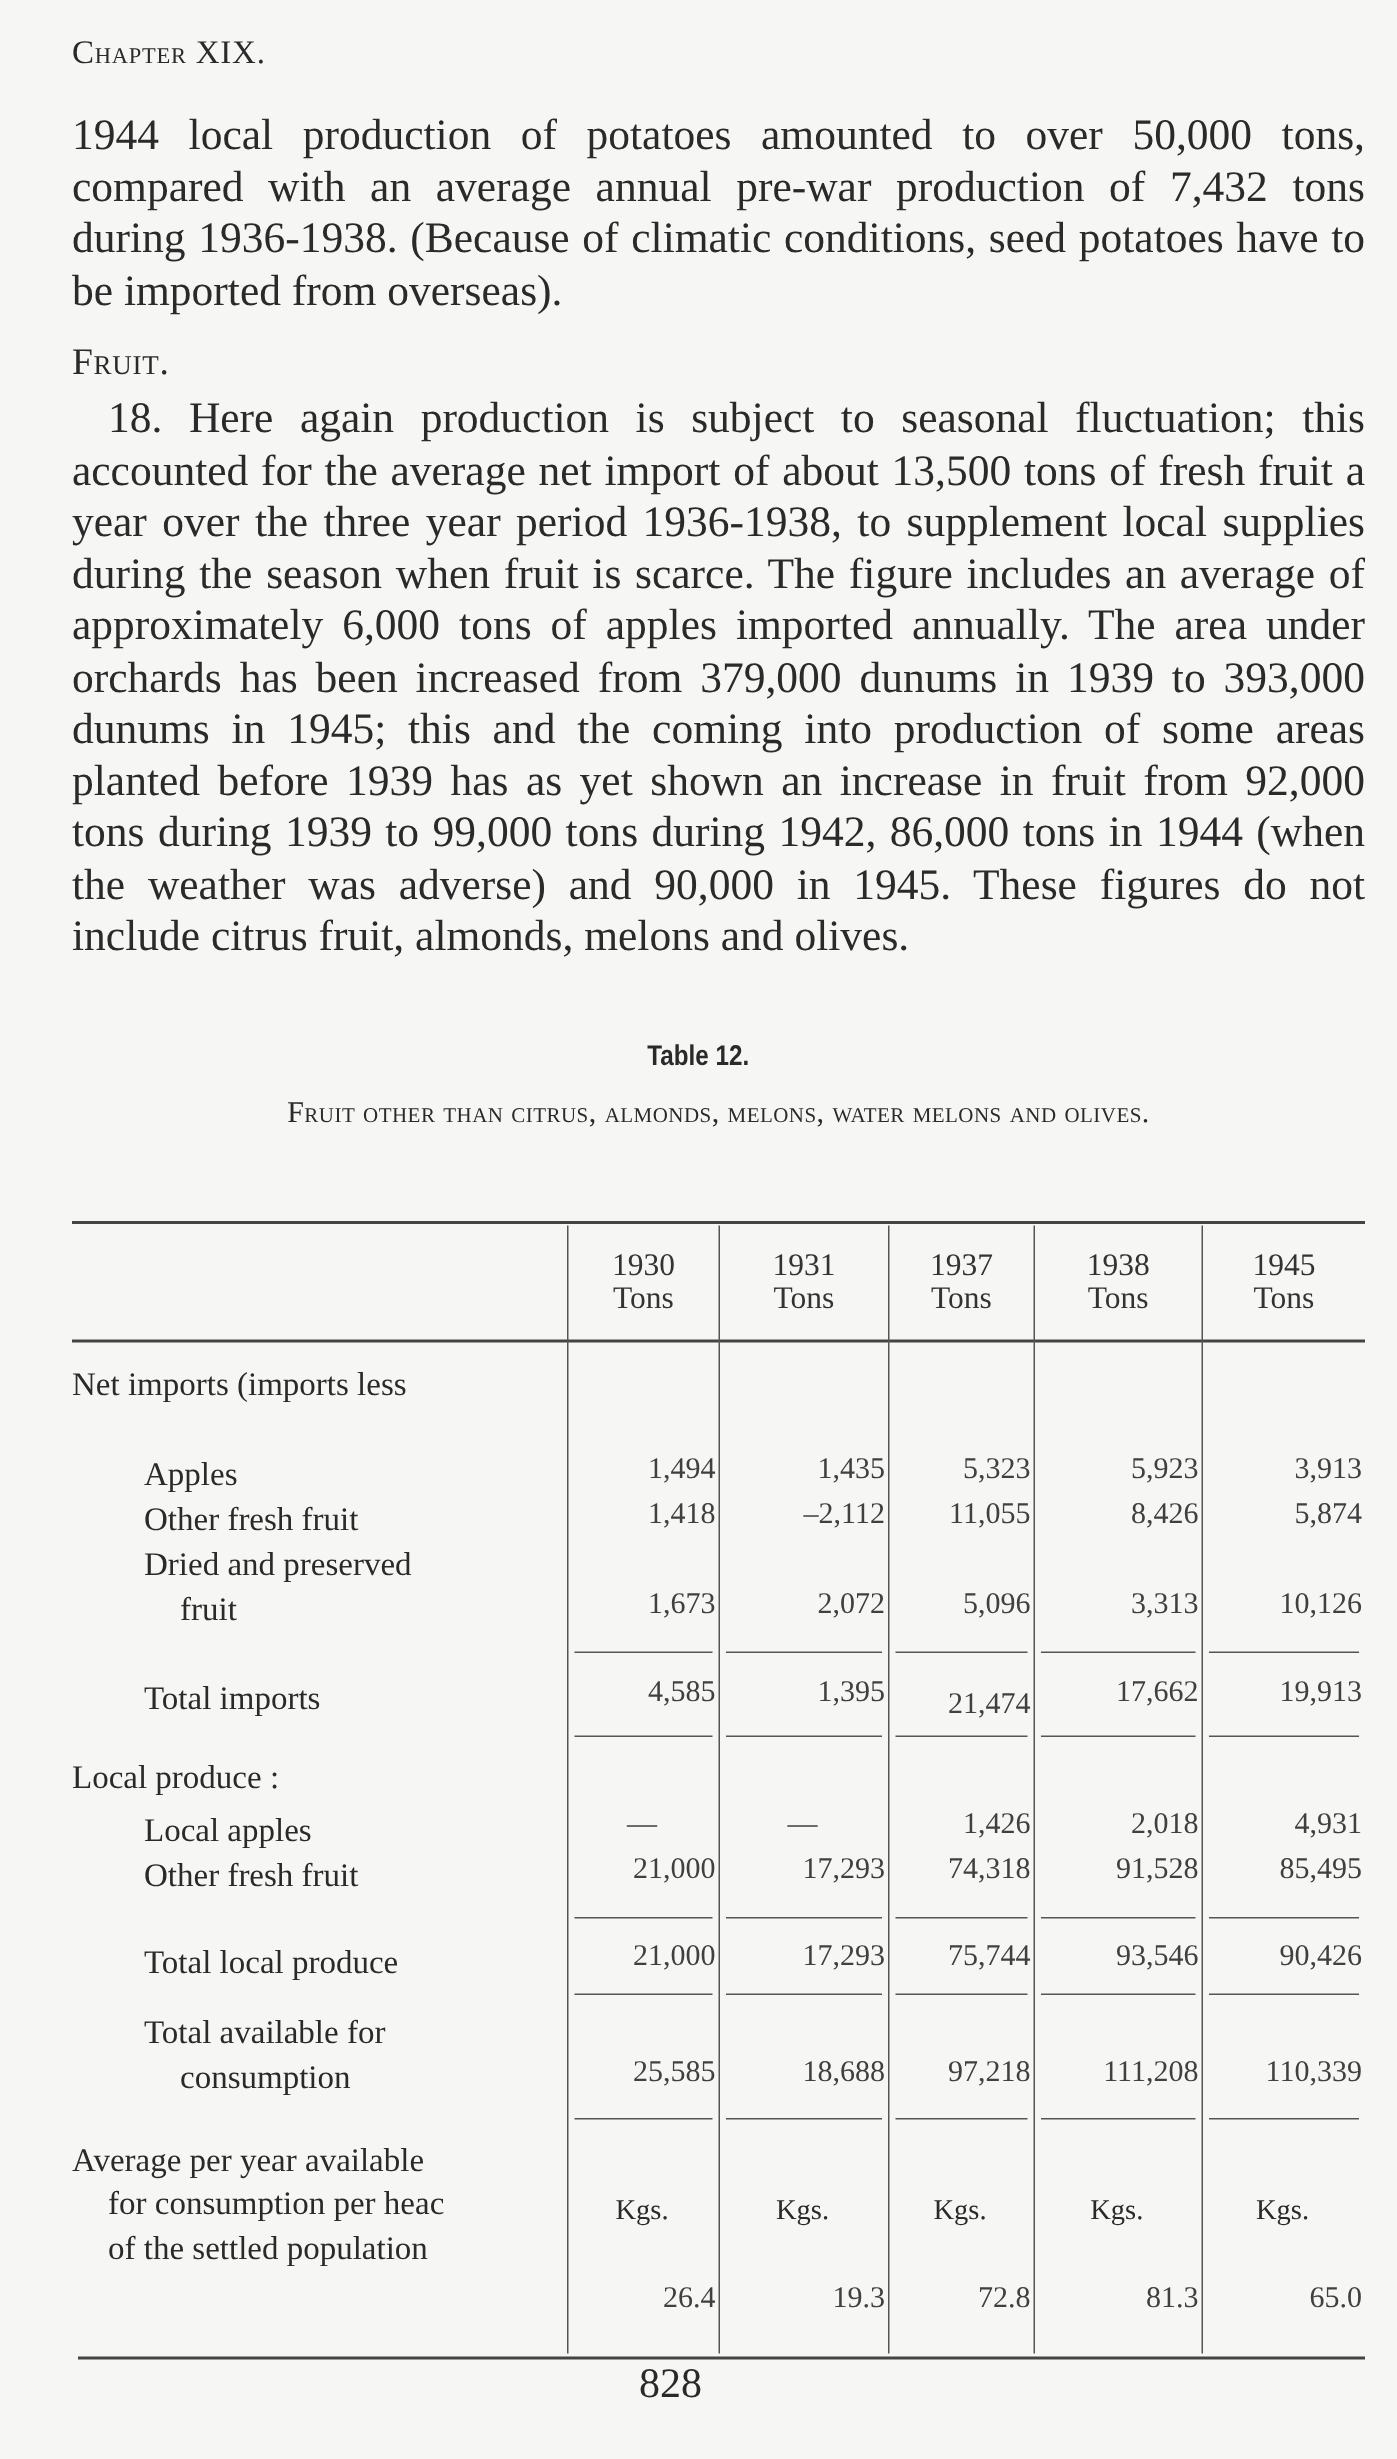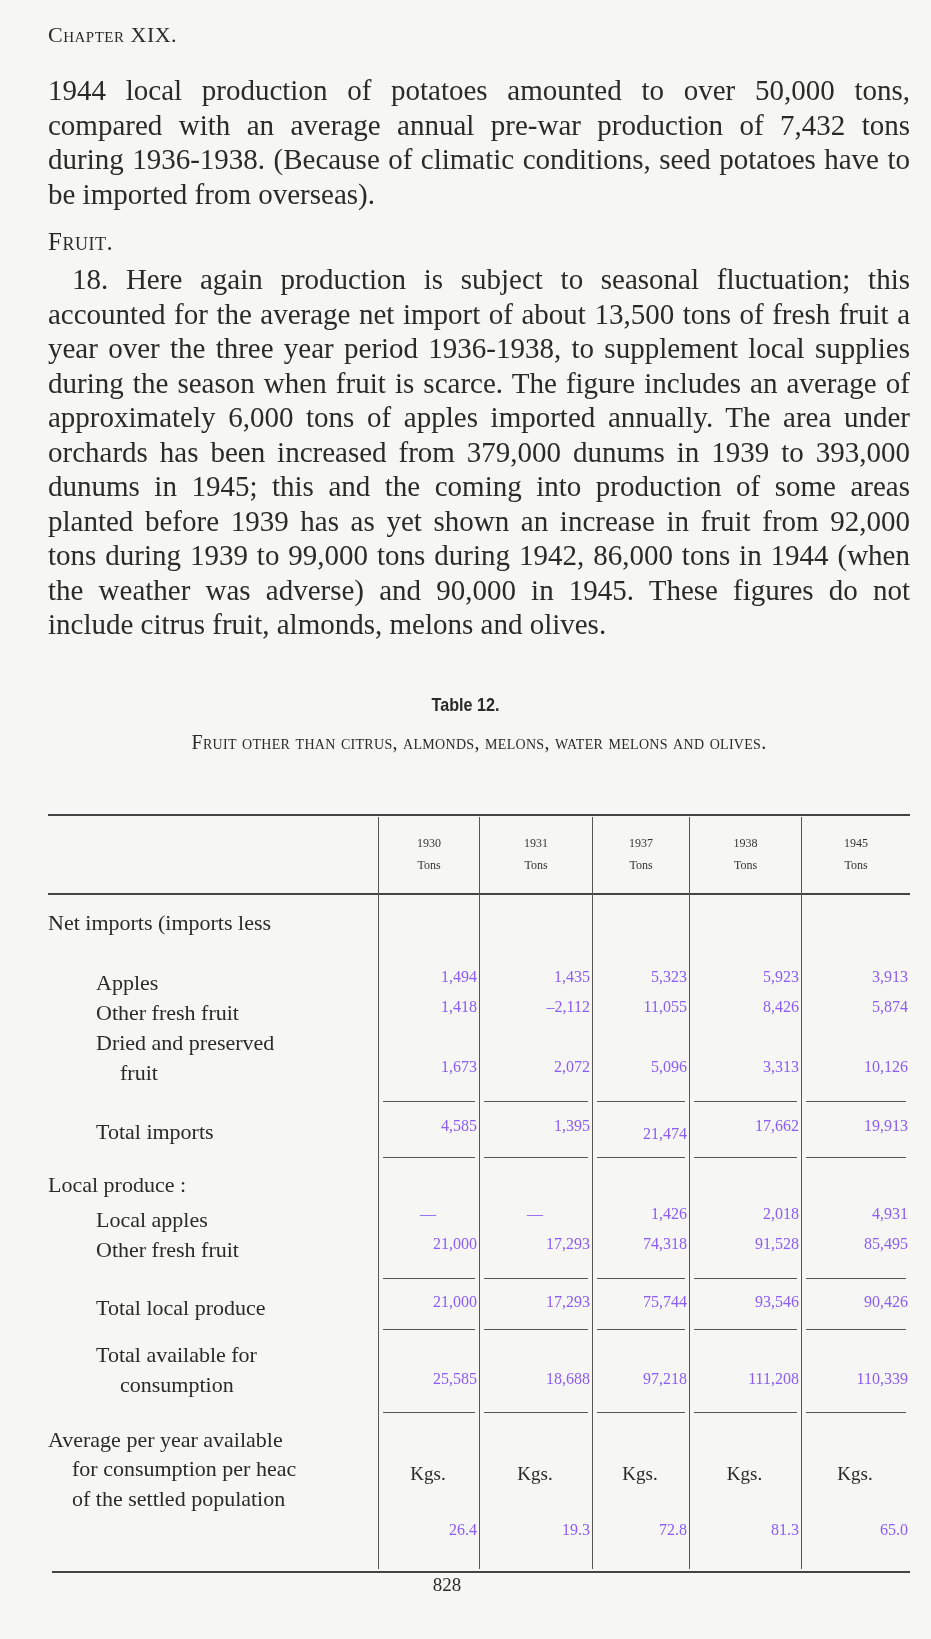--- a/index.html
+++ b/index.html
@@ -34,29 +34,29 @@
   }
   .table-title {
     position:absolute; left:48px; width:862px; top:720px;
     text-align:center; font-size:20px; line-height:44px;
     font-variant:small-caps; letter-spacing:0.3px;
   }
   .hr { position:absolute; background:#444; height:1.5px; }
   .vr { position:absolute; background:#555; width:1.2px; }
   .sub { position:absolute; background:#555; height:1.3px; }
   .hdr {
-    position:absolute; text-align:center; font-size:12px; line-height:22px; color:#333;
+    position:absolute; text-align:center; font-size:21px; line-height:22px; color:#333;
   }
   .rowlabel { position:absolute; font-size:22px; line-height:30px; white-space:nowrap; }
   .cell {
-    position:absolute; font-size:16px; text-align:right; white-space:nowrap;
-    font-family:"Liberation Serif","DejaVu Serif",serif; color:#8b5cf6;
+    position:absolute; font-size:20px; text-align:right; white-space:nowrap;
+    font-family:"Liberation Serif","DejaVu Serif",serif; color:#404040;
   }
   .kgs { position:absolute; font-size:19px; text-align:center; }
-  .pageno { position:absolute; left:0; width:894px; top:1574px; text-align:center; font-size:19px; }
+  .pageno { position:absolute; left:0; width:894px; top:1574px; text-align:center; font-size:28px; }
 </style>
 </head>
 <body>
 
 <div class="page">
 
   <div class="chapter">Chapter XIX.</div>
 
   <div class="para p1">
     <p>1944 local production of potatoes amounted to over 50,000 tons, compared with an average annual pre-war production of 7,432 tons during 1936-1938.  (Because of climatic conditions, seed potatoes have to be imported from overseas).</p>

